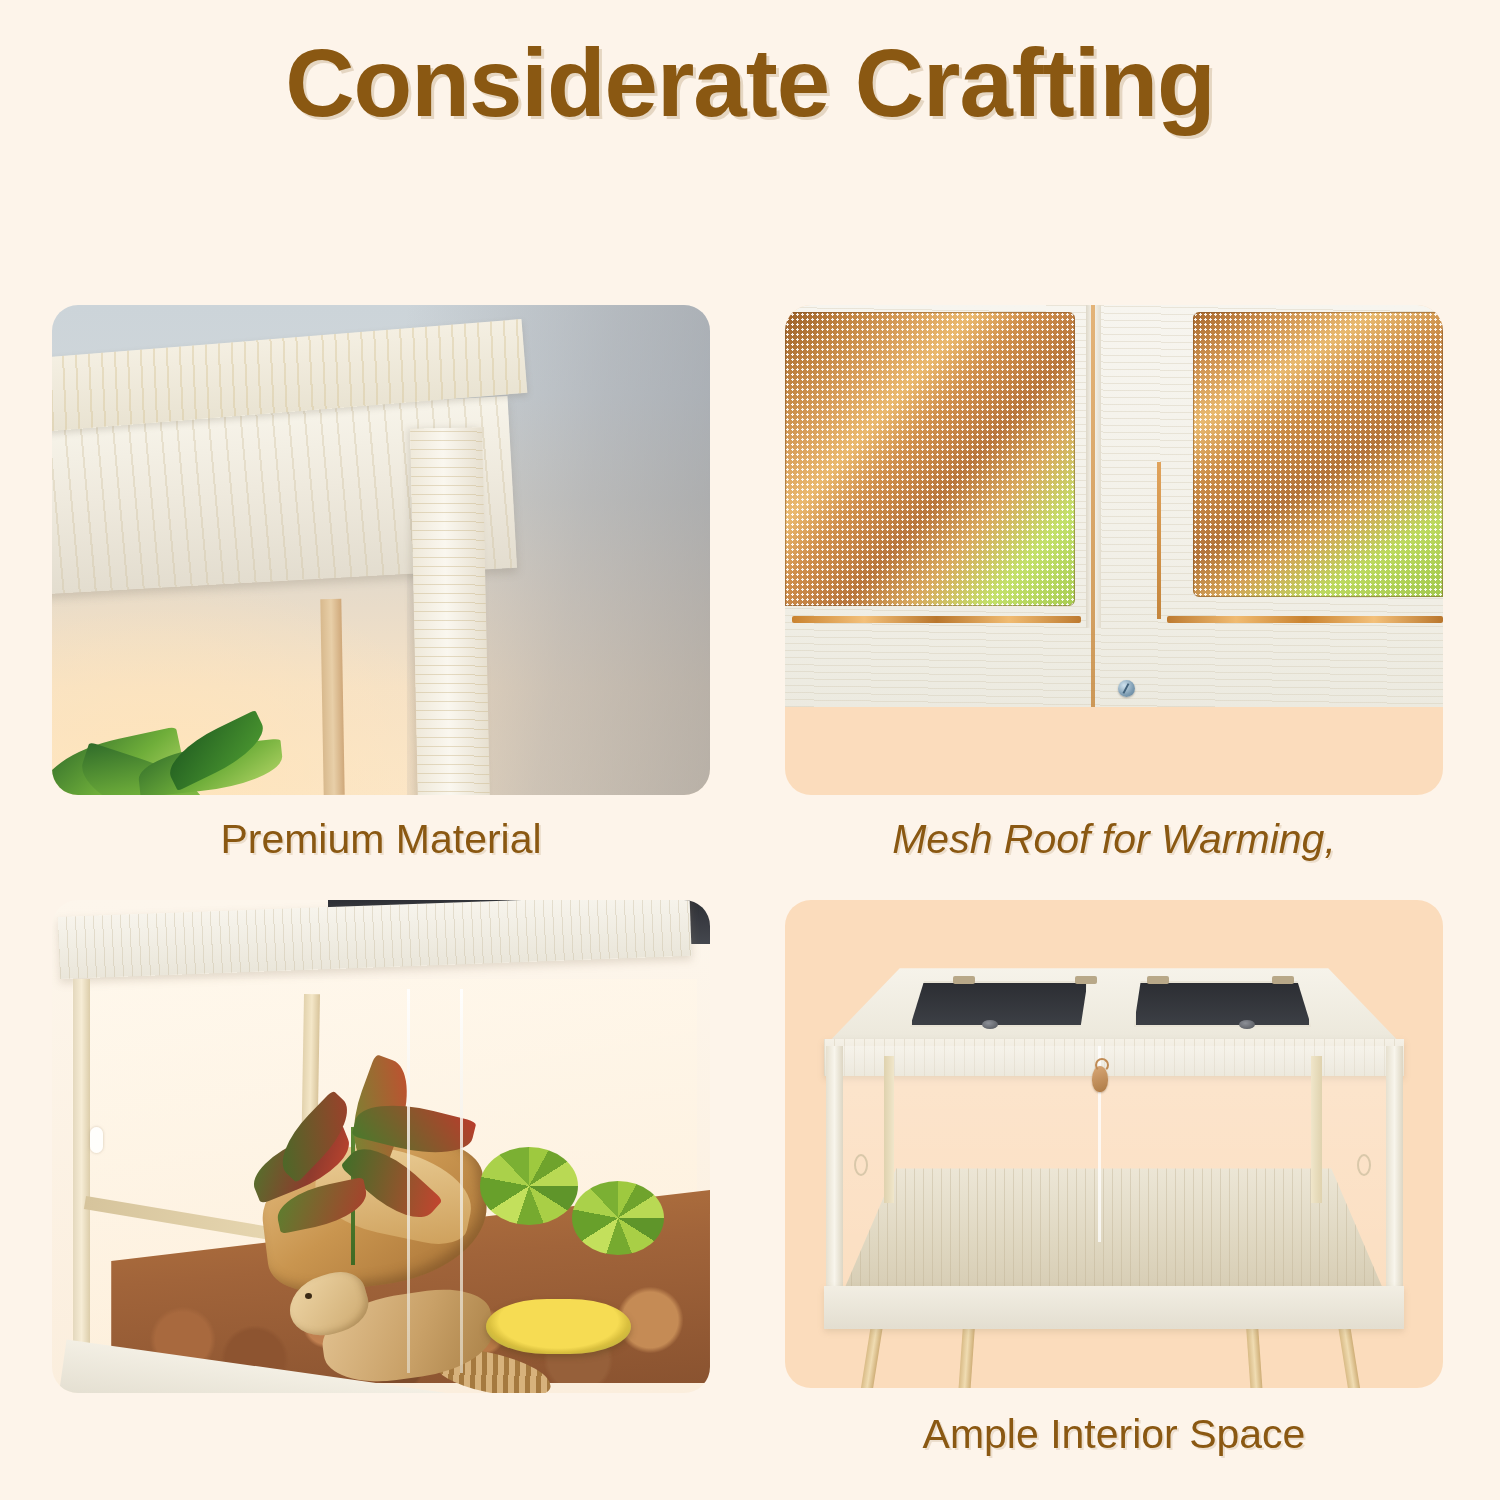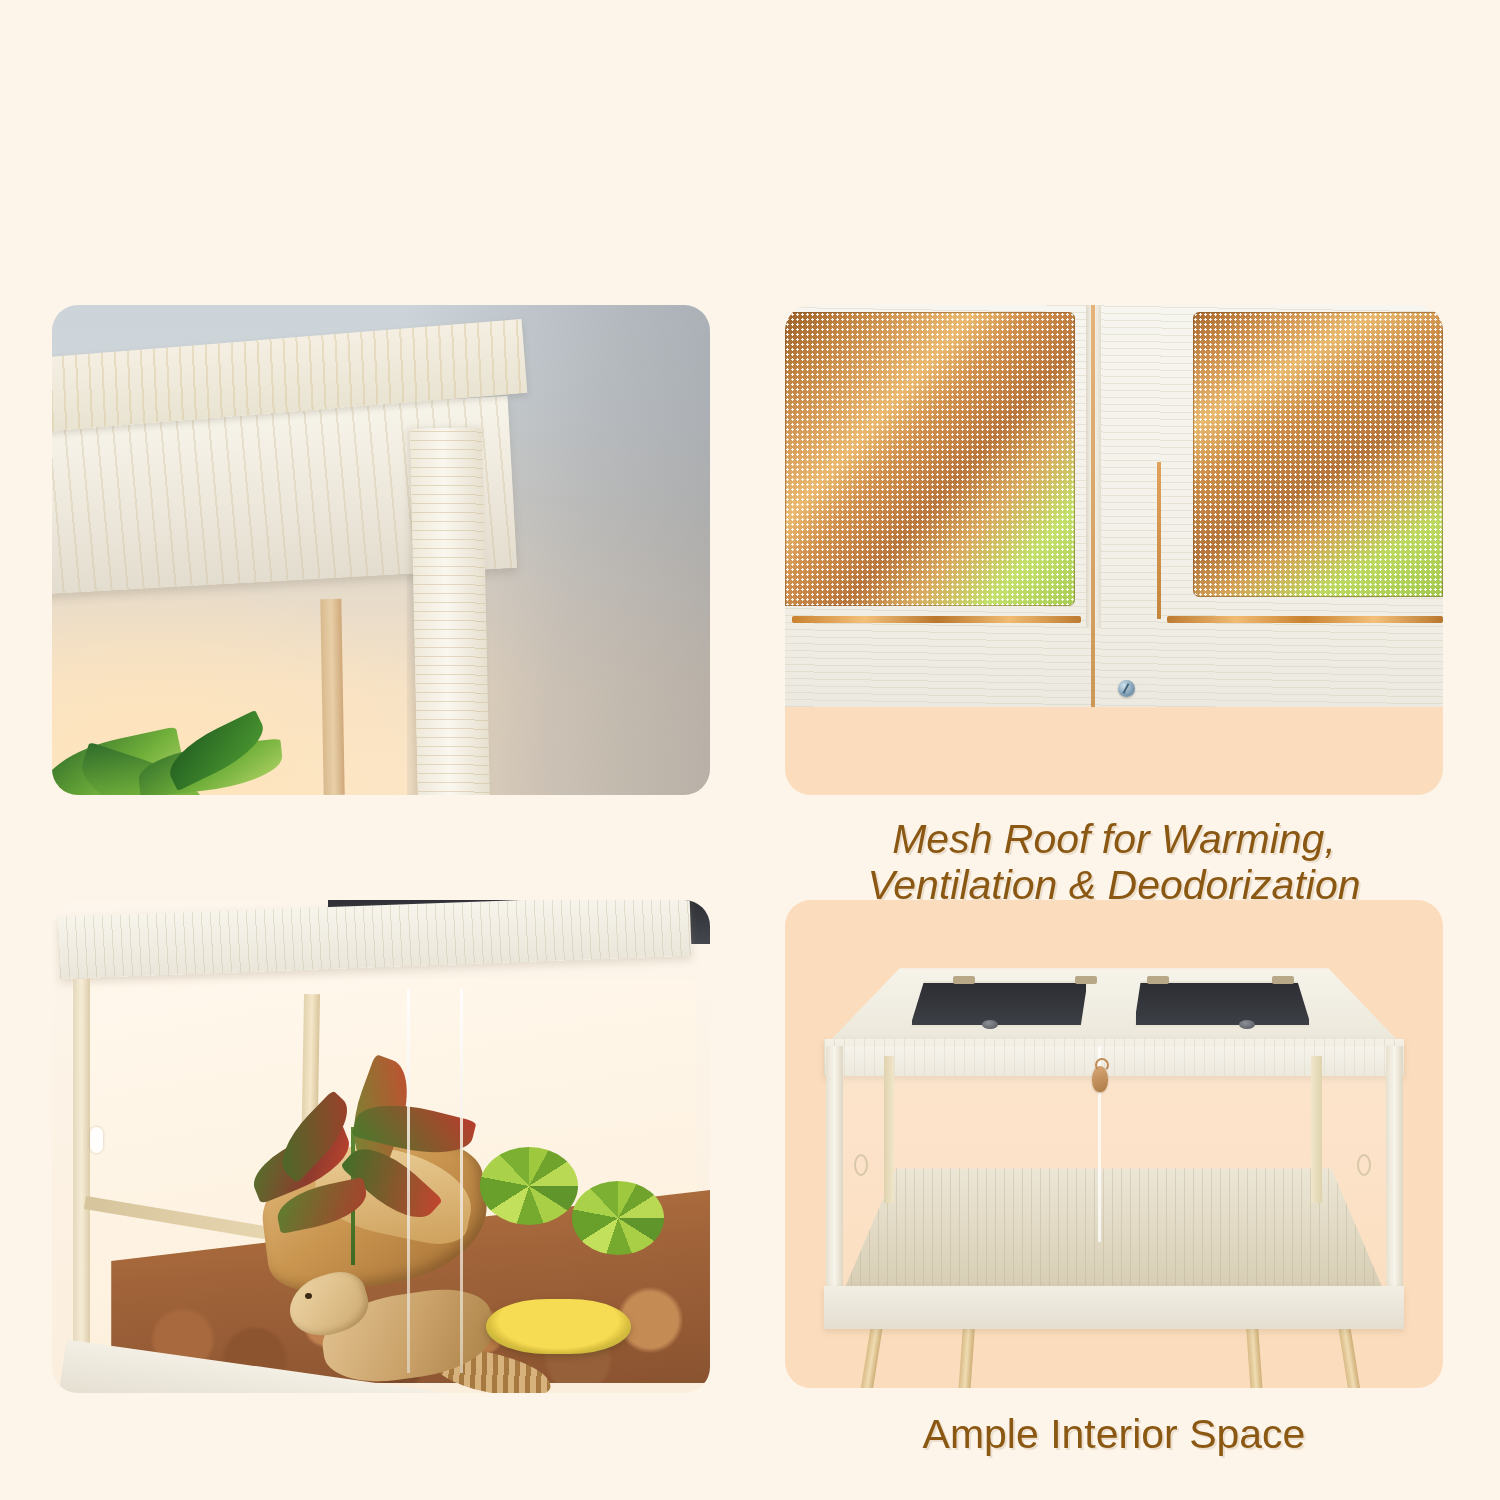--- a/index.html
+++ b/index.html
@@ -424,56 +424,57 @@
   }
   .p4-leg-1 { left:13%; transform:rotate(9deg);  transform-origin:top center; }
   .p4-leg-2 { left:27%; transform:rotate(4deg);  transform-origin:top center; }
   .p4-leg-3 { left:70%; transform:rotate(-4deg); transform-origin:top center; }
   .p4-leg-4 { left:84%; transform:rotate(-9deg); transform-origin:top center; }
 </style>
 </head>
 <body>
 
 <div id="header">
+  <div id="page-title">Considerate Crafting</div>
 </div>
 
 <div id="grid">
 
   <div class="cell" id="cell-tl">
     <div class="photo" id="photo-tl">
       <div class="p1-bg"></div>
       <div class="p1-wall-shadow"></div>
       <div class="p1-glow"></div>
       <div class="p1-front"></div>
       <div class="p1-toprail"></div>
       <div class="p1-post"></div>
       <div class="p1-innerpost"></div>
       <div class="p1-leaf p1-l1"></div>
       <div class="p1-leaf p1-l2"></div>
       <div class="p1-leaf p1-l3"></div>
       <div class="p1-leaf p1-l4"></div>
     </div>
+    <div class="caption" id="cap-tl">Premium Material</div>
   </div>
 
   <div class="cell" id="cell-tr">
     <div class="photo" id="photo-tr">
       <div class="p2-bg"></div>
       <div class="p2-wood"></div>
       <div class="p2-mesh p2-mesh-l"></div>
       <div class="p2-mesh p2-mesh-r"></div>
       <div class="p2-gap"></div>
       <div class="p2-seam"></div>
       <div class="p2-edge-l"></div>
       <div class="p2-edge-r"></div>
       <div class="p2-vert-r"></div>
       <div class="p2-screw"></div>
     </div>
     <div class="caption" id="cap-tr">
       <span>Mesh Roof for Warming,</span><br>
-      <span>Ventilation &amp; Deodorization</span>
     </div>
   </div>
 
   <div class="cell" id="cell-bl">
     <div class="photo" id="photo-bl">
       <div class="p3-bg"></div>
       <div class="p3-dark-top"></div>
       <div class="p3-mesh-top"></div>
       <div class="p3-glassbox"></div>
       <div class="p3-toprail"></div>

